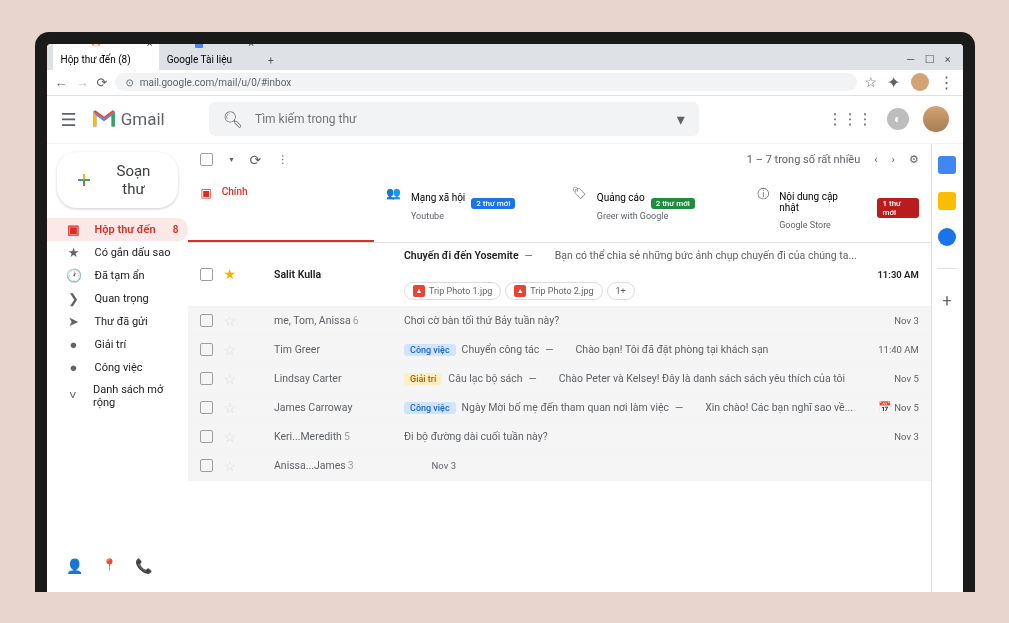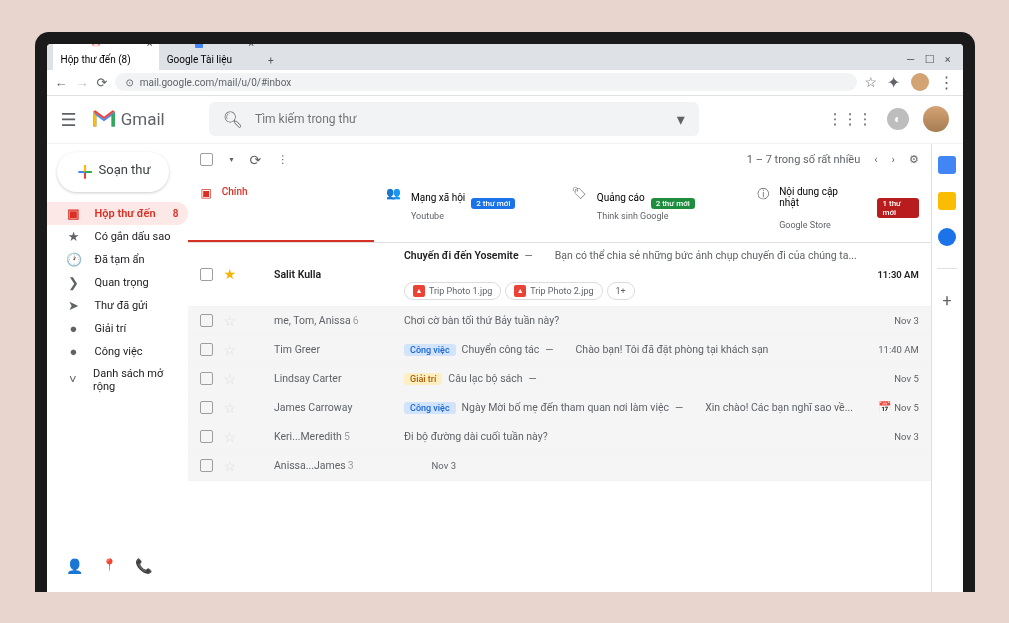--- a/index.html
+++ b/index.html
@@ -23,21 +23,21 @@
 .logo-m { width: 26px; height: 20px; }
 .logo-text { font-size: 17px; color: #5f6368; font-weight: 400; }
 .search-bar { background: #f1f3f4; border-radius: 6px; height: 34px; flex: 1; max-width: 490px; display: flex; align-items: center; padding: 0 14px; gap: 12px; margin-left: 30px; }
 .search-bar input { border: none; background: transparent; flex: 1; font-size: 12px; color: #5f6368; outline: none; }
 .header-right { margin-left: auto; display: flex; align-items: center; gap: 14px; }
 .apps-grid { color: #5f6368; font-size: 15px; }
 .notif-bell { width: 22px; height: 22px; background: #bdbdbd; border-radius: 50%; display: flex; align-items: center; justify-content: center; color: #fff; font-size: 12px; }
 .avatar { width: 26px; height: 26px; border-radius: 50%; background: linear-gradient(#d4a374, #a67c52); }
 .gmail-body { flex: 1; display: flex; }
 .sidebar { width: 180px; padding: 8px 0; display: flex; flex-direction: column; }
-.compose-btn { background: #fff; border: none; box-shadow: 0 1px 3px rgba(0,0,0,0.2); border-radius: 20px; padding: 10px 18px; margin: 0 10px 10px 10px; display: flex; gap: 4px; font-size: 13px; color: #3c4043; cursor: pointer; width: fit-content; }
+.compose-btn { background: #fff; border: none; box-shadow: 0 1px 3px rgba(0,0,0,0.2); border-radius: 20px; padding: 10px 18px; margin: 0 10px 10px 10px; display: flex; align-items: center; gap: 14px; font-size: 15px; color: #3c4043; cursor: pointer; width: fit-content; }
 .nav-item { display: flex; align-items: center; gap: 14px; padding: 4px 10px 4px 20px; font-size: 11px; color: #202124; cursor: pointer; border-radius: 0 14px 14px 0; }
 .nav-item.active { background: #fce8e6; color: #d93025; font-weight: 600; }
 .nav-item .count { margin-left: auto; font-size: 10px; }
 .nav-icon { width: 14px; text-align: center; color: #5f6368; font-size: 13px; }
 .nav-item.active .nav-icon { color: #d93025; }
 .sidebar-footer { margin-top: auto; display: flex; gap: 18px; padding: 10px 20px; color: #5f6368; font-size: 14px; }
 .main { flex: 1; display: flex; flex-direction: column; border-left: 0; }
 .toolbar { display: flex; align-items: center; padding: 8px 12px; gap: 16px; font-size: 11px; color: #5f6368; }
 .checkbox { width: 13px; height: 13px; border: 1.5px solid #9e9e9e; border-radius: 2px; cursor: pointer; }
 .toolbar-right { margin-left: auto; display: flex; align-items: center; gap: 14px; }
@@ -235,27 +235,27 @@
       <span class="subtitle">Youtube</span>
     </div>
               </div>
               <div class="mail-tab">
                 <span style="color:#5f6368;font-size:12px;">🏷</span>
     <div class="tab-text">
       <div style="display:flex;gap:6px;align-items:center;">
         <span>Quảng cáo</span>
         <span class="badge green">2 thư mới</span>
       </div>
-      <span class="subtitle">Think sinh Google</span>
+      <span class="subtitle">Greer with Google</span>
     </div>
               </div>
               <div class="mail-tab">
                 <span style="color:#5f6368;font-size:12px;">ⓘ</span>
     <div class="tab-text">
-      <div style="display:flex;gap:24px;align-items:flex-start;">
+      <div style="display:flex;gap:24px;align-items:center;">
         <span>Nội dung cập nhật</span>
         <span class="badge orange">1 thư mới</span>
       </div>
       <span class="subtitle">Google Store</span>
     </div>
               </div>
             </div>
   <div class="mail-list" id="mail-list">
               <div class="mail-row unread">
     <div class="checkbox"></div>
@@ -302,20 +302,21 @@
               </div>
               <div class="mail-row read">
     <div class="checkbox"></div>
     <span class="star ">☆</span>
     <div class="sender read">Lindsay Carter</div>
     <div class="content">
                   <div class="subject-line">
                     <span class="chip fun">Giải trí</span>
                     <span class="subject ">Câu lạc bộ sách</span>
                     <span class="sep"> — </span>
+                    <span class="preview">Chào Peter và Kelsey! Đây là danh sách sách yêu thích của tôi</span>
                   </div>
                 </div>
     <div class="time ">Nov 5</div>
               </div>
               <div class="mail-row read">
     <div class="checkbox"></div>
     <span class="star ">☆</span>
     <div class="sender read">James Carroway</div>
     <div class="content">
                   <div class="subject-line">

